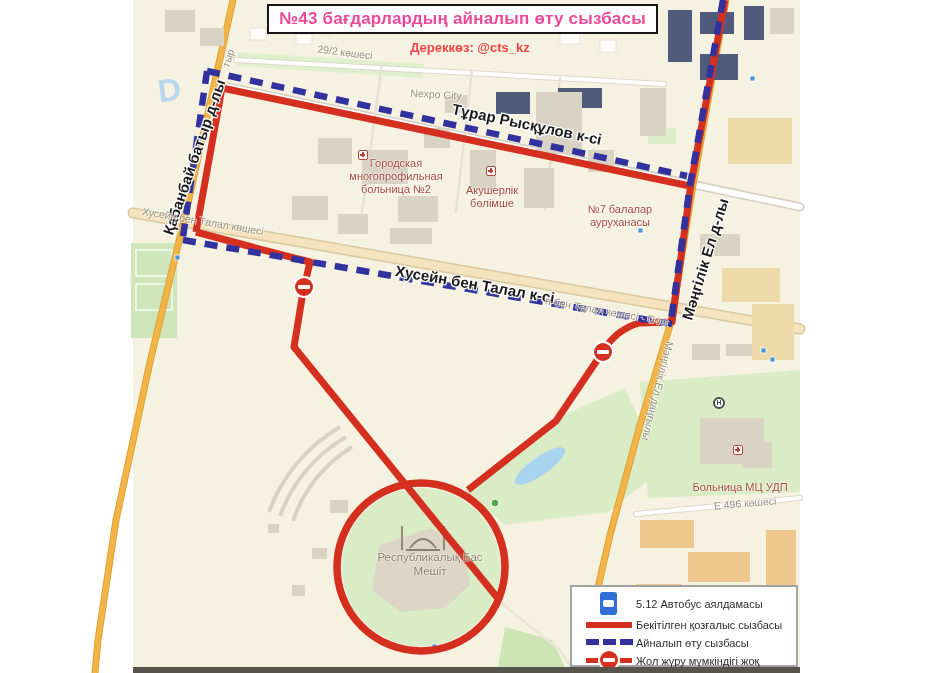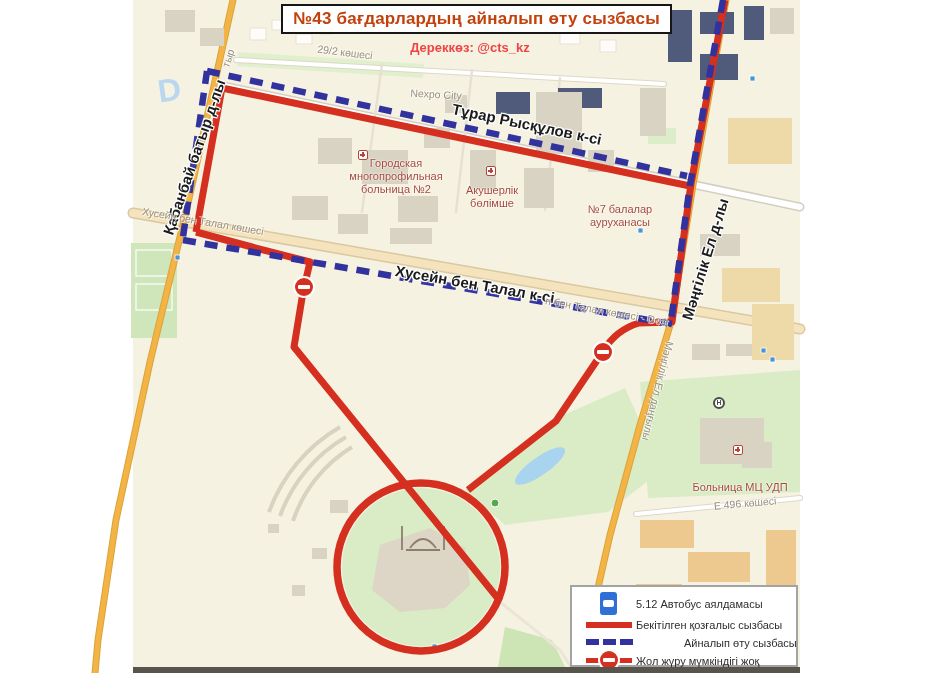--- a/index.html
+++ b/index.html
@@ -8,23 +8,23 @@
   #stage svg{position:absolute;left:0;top:0;}
   .lbl{position:absolute;white-space:nowrap;transform-origin:center;}
   .street-black{font-size:15px;font-weight:bold;color:#1b1b1b;
     text-shadow:-1px -1px 0 #fff,1px -1px 0 #fff,-1px 1px 0 #fff,1px 1px 0 #fff,0 0 3px #fff;}
   .street-gray{font-size:10.5px;color:var(--label-gray,#9a917e);
     text-shadow:-1px -1px 0 rgba(255,255,255,.8),1px 1px 0 rgba(255,255,255,.8);}
   .poi{position:absolute;font-size:11px;color:var(--poi-red,#a6493b);text-align:center;
     line-height:1.18;text-shadow:0 0 2px #fff,0 0 2px #fff;}
   .poi-gray{color:#8a7b68;font-size:11.5px;}
   .center{transform:translate(-50%,-50%);}
-  #title-box{position:absolute;left:281px;top:4px;width:391px;height:30px;background:#fff;
+  #title-box{position:absolute;left:267px;top:4px;width:391px;height:30px;background:#fff;
     border:2px solid #161616;box-sizing:border-box;text-align:center;font-size:17px;
-    font-weight:bold;color:#c2410c;line-height:26px;letter-spacing:.2px;}
+    font-weight:bold;color:#ec4899;line-height:26px;letter-spacing:.2px;}
   #source-line{position:absolute;left:470px;top:47px;transform:translate(-50%,-50%);
     font-size:13px;font-weight:bold;color:#ef4444;}
   #legend{position:absolute;left:570px;top:585px;width:228px;height:82px;background:#fff;
     border:2px solid #a3a3a3;box-sizing:border-box;}
   .leg-text{position:absolute;left:64px;font-size:11px;color:#2e2e2e;white-space:nowrap;}
   .bus-sign{position:absolute;left:28px;top:5px;width:17px;height:23px;background:#2f6fd6;
     border-radius:3px;}
   .bus-sign::after{content:"";position:absolute;left:3px;top:8px;width:11px;height:7px;
     background:#fff;border-radius:2px;}
   .leg-redline{position:absolute;left:14px;top:35px;width:46px;height:6px;
@@ -204,32 +204,33 @@
   <div class="lbl street-gray" style="left:658px;top:391px;transform:translate(-50%,-50%) rotate(104deg);">Мәңгілік Ел даңғылы</div>
   <div class="lbl street-gray" style="left:228px;top:58px;transform:translate(-50%,-50%) rotate(-71deg);">тыр</div>
   <div class="lbl street-gray" style="left:345px;top:52px;transform:translate(-50%,-50%) rotate(7deg);">29/2 көшесі</div>
   <div class="lbl street-gray" style="left:745px;top:503px;transform:translate(-50%,-50%) rotate(-5deg);">Е 496 көшесі</div>
 
   <div class="lbl street-gray" style="left:436px;top:94px;transform:translate(-50%,-50%) rotate(3deg);">Nexpo City</div>
   <div class="poi center" style="left:360px;top:176px;width:105px;white-space:normal;margin-left:36px;">Городская многопрофильная больница №2</div>
   <div class="poi center" style="left:492px;top:197px;width:70px;white-space:normal;">Акушерлік бөлімше</div>
   <div class="poi center" style="left:620px;top:216px;width:80px;white-space:normal;">№7 балалар ауруханасы</div>
   <div class="poi center" style="left:740px;top:462px;margin-top:25px;">Больница МЦ УДП</div>
+  <div class="poi poi-gray center" style="left:430px;top:565px;width:118px;white-space:normal;">Республикалық Бас Мешіт</div>
 
   <div id="title-box">№43 бағдарлардың айналып өту сызбасы</div>
   <div id="source-line">Дереккөз: @cts_kz</div>
 
   <div id="legend">
     <div class="bus-sign"></div>
     <div class="leg-text" style="top:11px;">5.12 Автобус аялдамасы</div>
     <div class="leg-redline"></div>
     <div class="leg-text" style="top:32px;">Бекітілген қозғалыс сызбасы</div>
     <div class="leg-dash" style="left:14px;"></div>
     <div class="leg-dash" style="left:31px;"></div>
     <div class="leg-dash" style="left:48px;"></div>
-    <div class="leg-text" style="top:50px;margin-left:48px;">Айналып өту сызбасы</div>
+    <div class="leg-text" style="top:50px;">Айналып өту сызбасы</div>
     <div class="leg-noentry-line"></div>
     <div class="noentry" style="left:26px;top:62px;"></div>
     <div class="leg-text" style="top:68px;">Жол жүру мүмкіндігі жоқ</div>
   </div>
 
   <div id="bottom-strip"></div>
 </div>
 
 </body></html>

